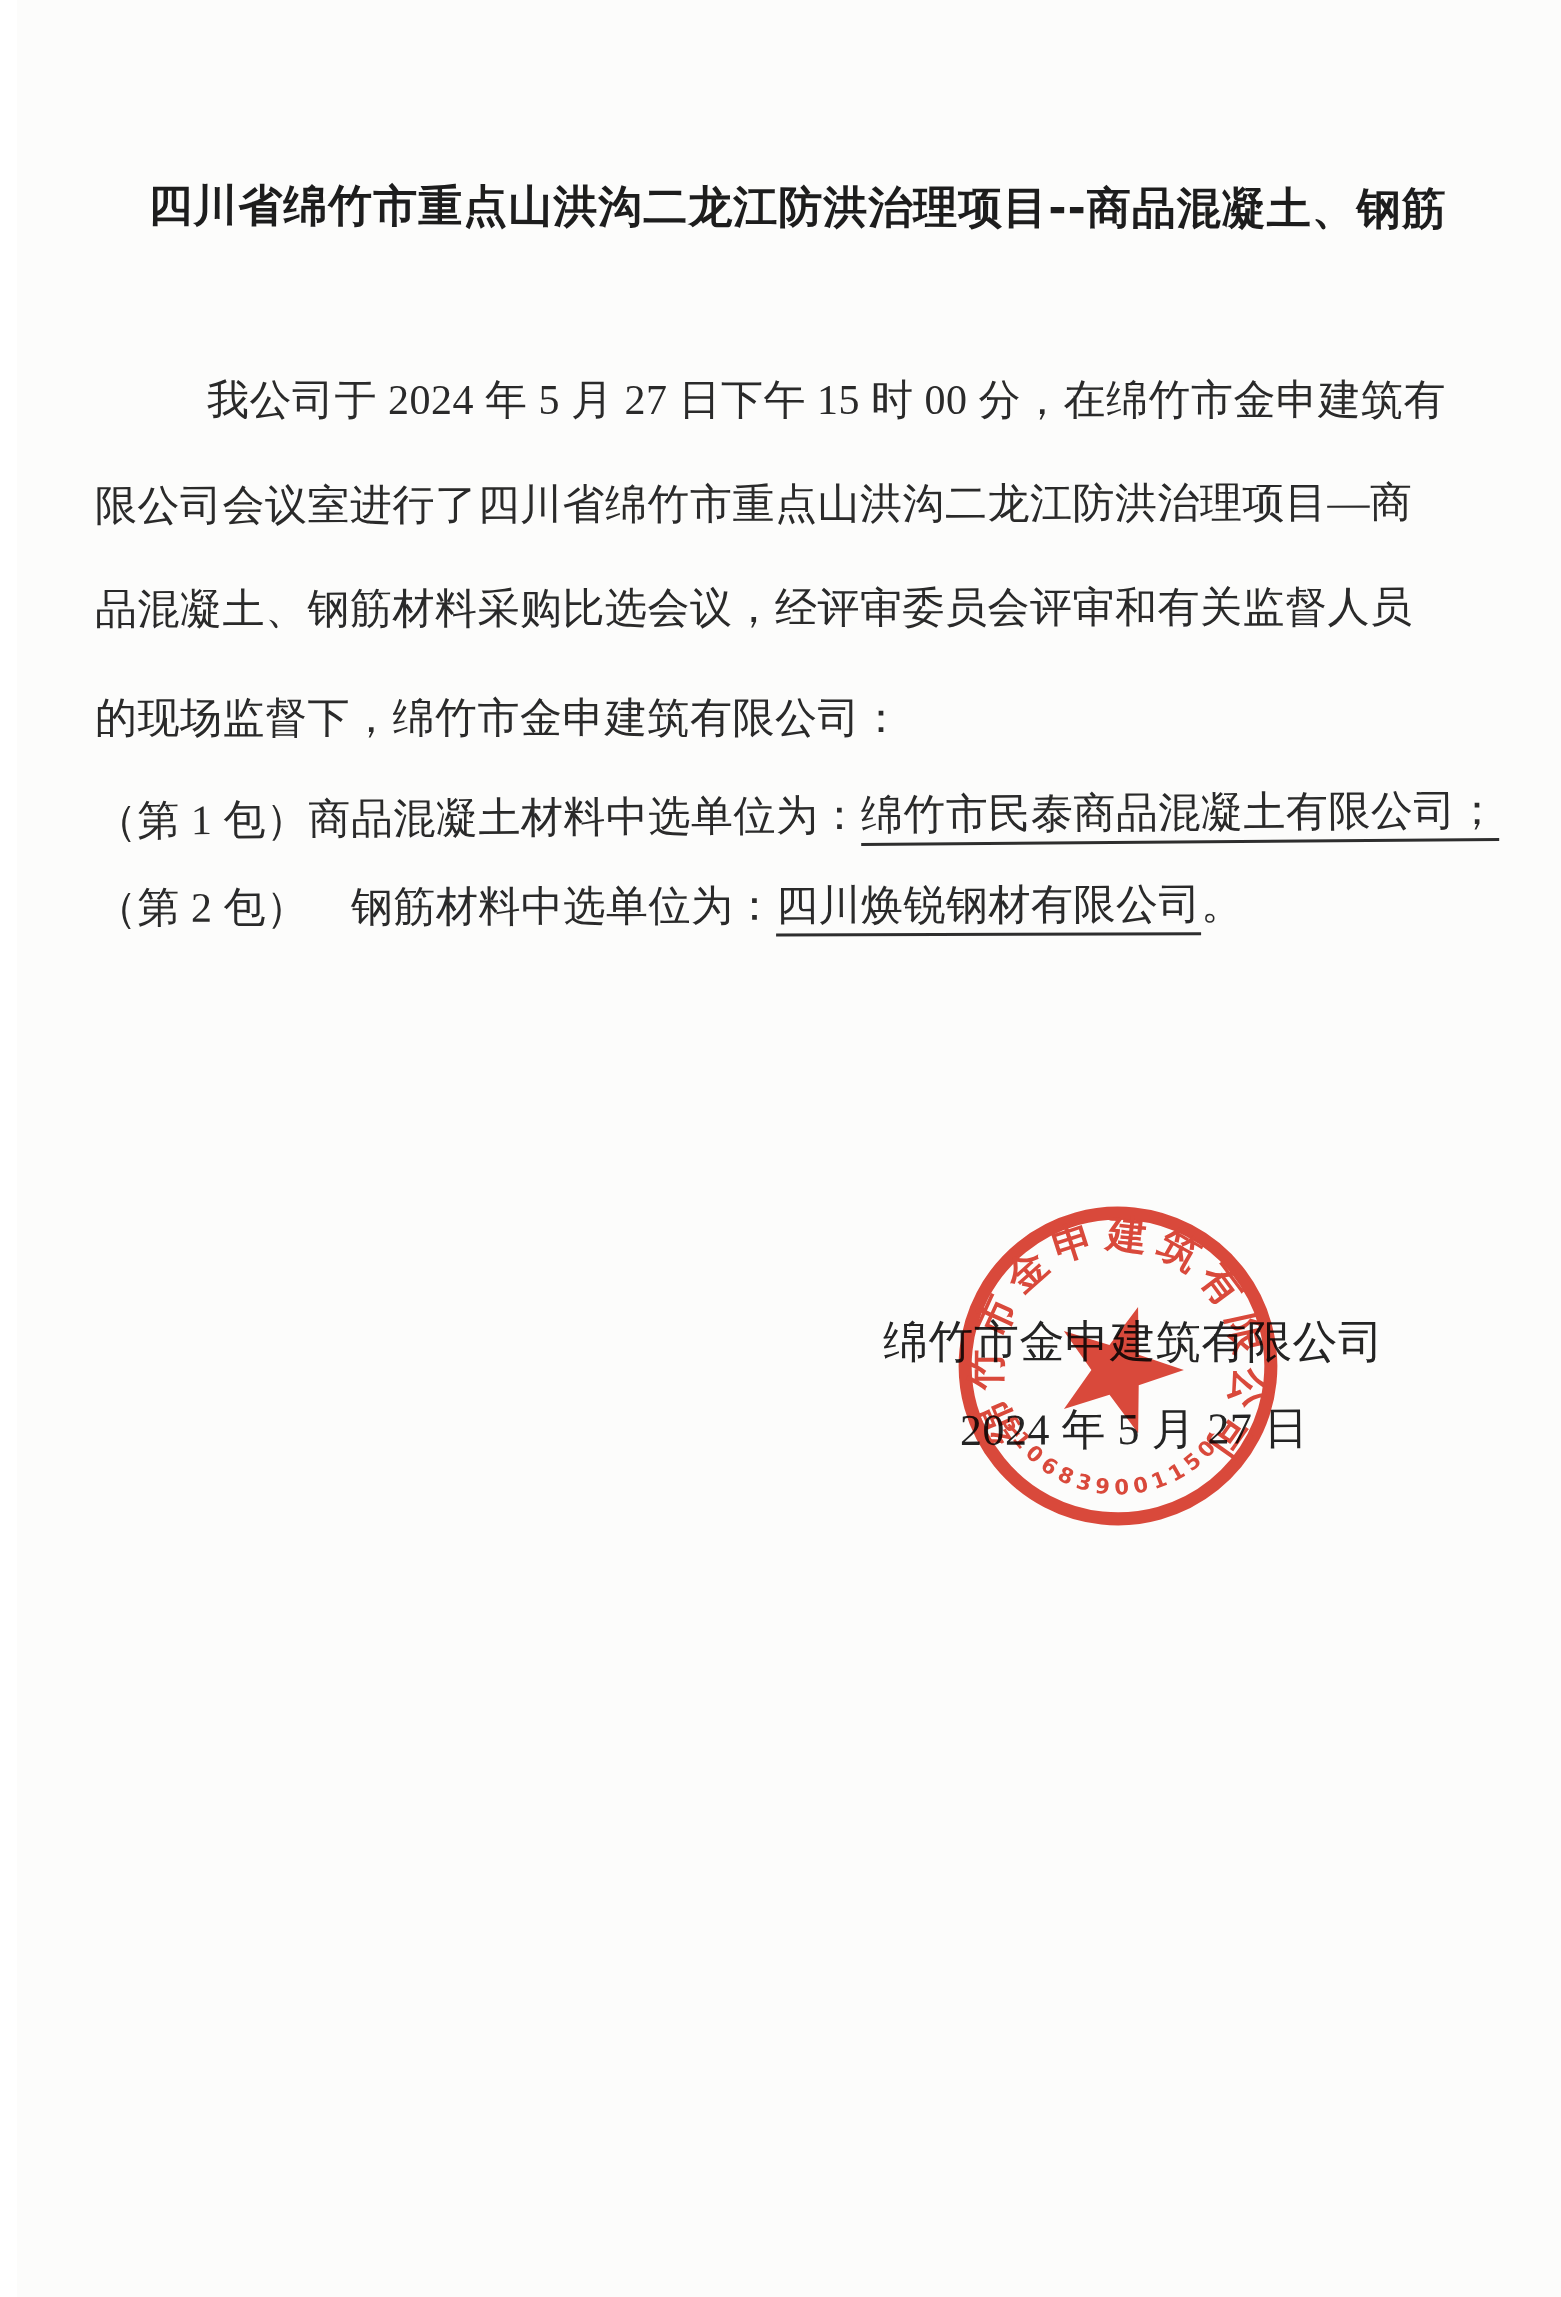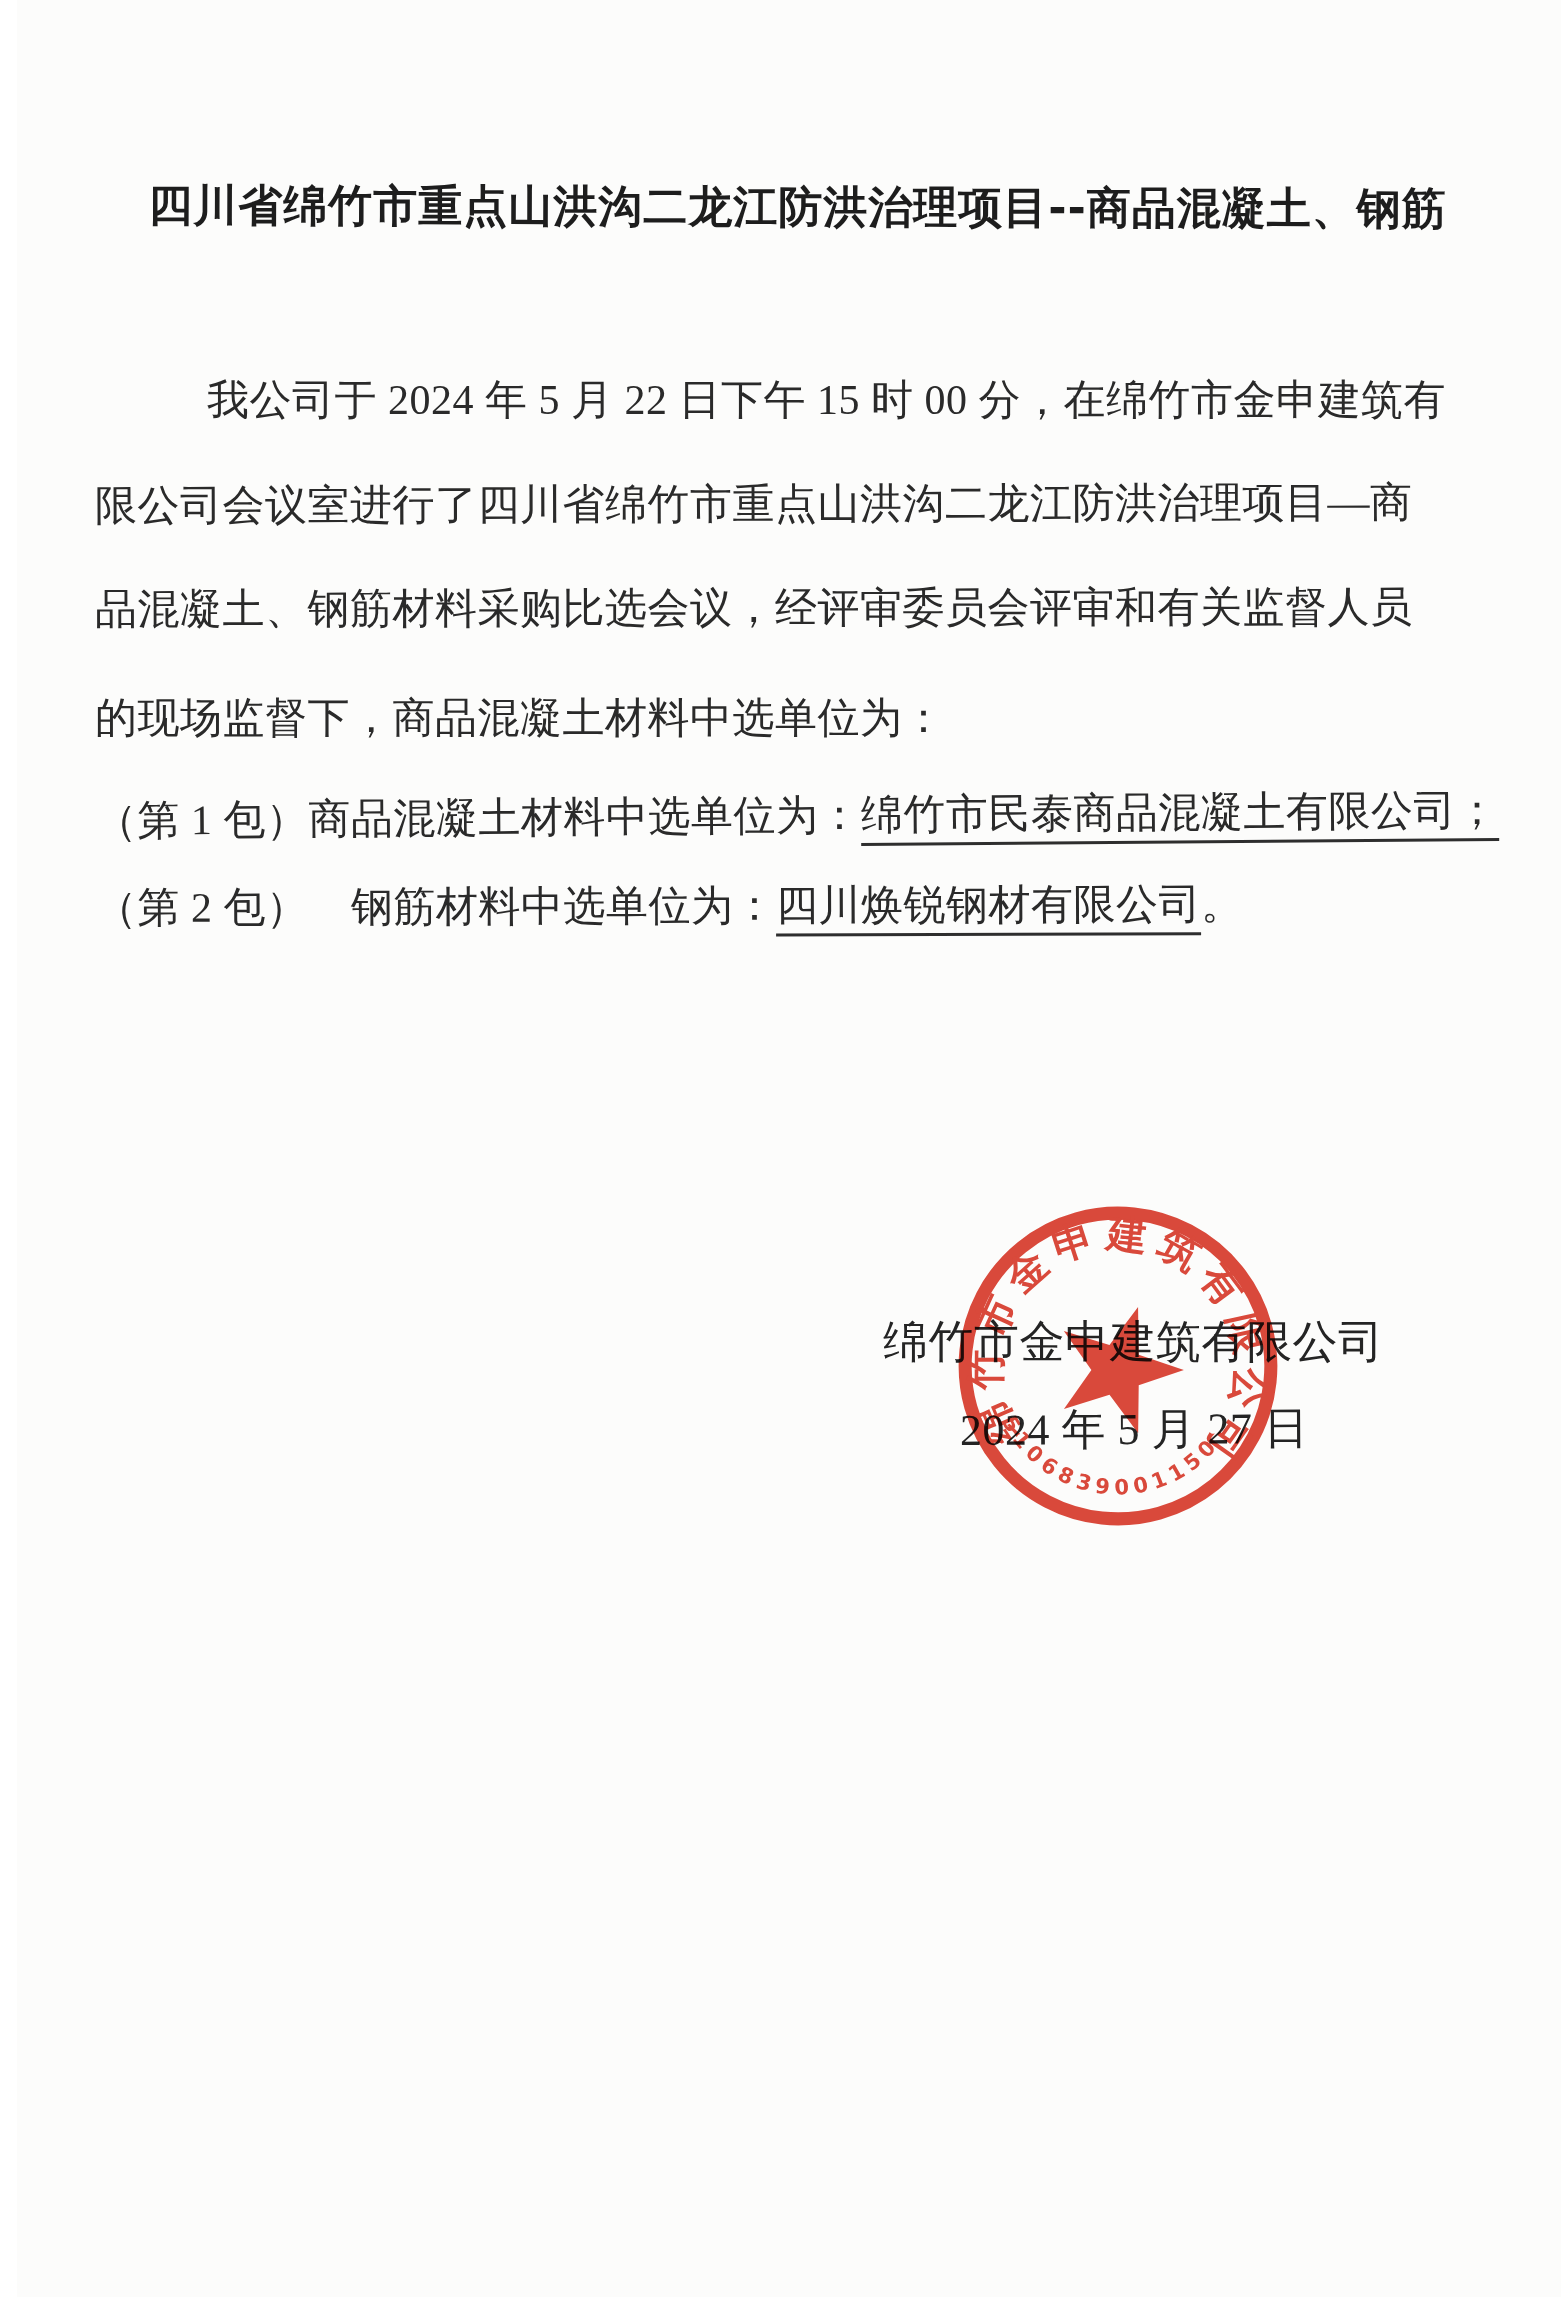--- a/index.html
+++ b/index.html
@@ -90,24 +90,24 @@
   .seal-code-text { font-size: 21px; font-weight: 600; letter-spacing: 5.5px; }
 </style>
 </head>
 <body>
 
 <div class="page">
 
   <div class="title-line title-1">四川省绵竹市重点山洪沟二龙江防洪治理项目--商品混凝土、钢筋</div>
 
 
-  <div class="body-line bl-0">我公司于 2024 年 5 月 22 日下午 15 时 00 分，在绵竹市金申建筑有</div>
+  <div class="body-line bl-0">我公司于 2024 年 5 月 27 日下午 15 时 00 分，在绵竹市金申建筑有</div>
   <div class="body-line bl-1">限公司会议室进行了四川省绵竹市重点山洪沟二龙江防洪治理项目—商</div>
   <div class="body-line bl-2">品混凝土、钢筋材料采购比选会议，经评审委员会评审和有关监督人员</div>
-  <div class="body-line bl-3">的现场监督下，商品混凝土材料中选单位为：</div>
+  <div class="body-line bl-3">的现场监督下，绵竹市金申建筑有限公司：</div>
 
   <div class="pkg-line pkg-0">
     <span>（第 1 包）商品混凝土材料中选单位为：</span><span class="winner-underline">绵竹市民泰商品混凝土有限公司；</span><span></span>
   </div>
 
   <div class="pkg-line pkg-1">
     <span>（第 2 包）　钢筋材料中选单位为：</span><span class="winner-underline">四川焕锐钢材有限公司</span><span>。</span>
   </div>
 
   <div class="sig-company">绵竹市金申建筑有限公司</div>

